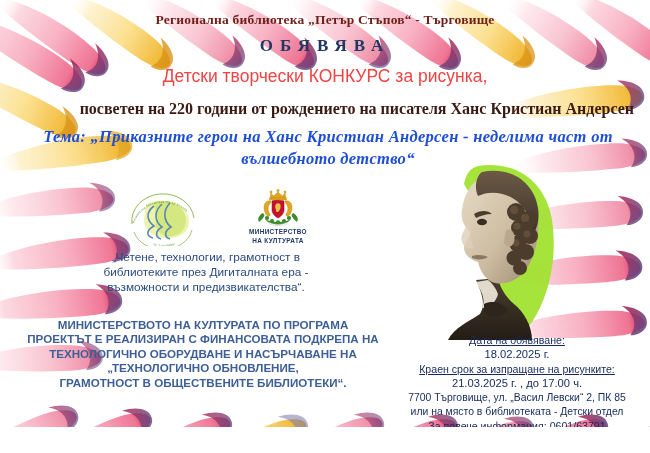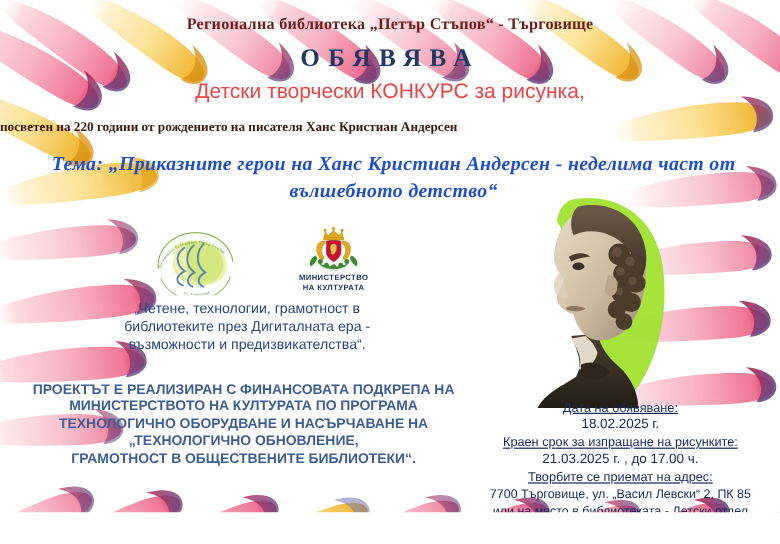--- a/index.html
+++ b/index.html
@@ -41,40 +41,40 @@
     font-size: 13.5px;
     font-weight: 700;
     color: #6d1f1a;
     letter-spacing: .2px;
   }
   .line-announce {
     position: absolute;
     top: 36px; left: 0; right: 0;
     text-align: center;
     font-family: "Liberation Serif", serif;
-    font-size: 21px;
+    font-size: 17px;
     font-weight: 700;
     color: #1f3864;
     letter-spacing: 7px;
   }
   .line-contest {
     position: absolute;
     top: 66px; left: 0; right: 0;
     text-align: center;
     font-family: "Liberation Sans", sans-serif;
     font-size: 17.5px;
     font-weight: 400;
     color: #ef4444;
   }
   .line-dedicated {
     position: absolute;
-    top: 100px; left: 0; right: 4px;
-    text-align: left;
+    top: 100px; left: 0; right: 16px;
+    text-align: right;
     font-family: "Liberation Serif", serif;
-    font-size: 11px;
+    font-size: 16px;
     font-weight: 700;
     color: #3a1a12;
   }
   .theme {
     position: absolute;
     top: 126px; left: 30px; right: 24px;
     text-align: center;
     font-family: "Liberation Serif", serif;
     font-style: italic;
     font-weight: 700;
@@ -479,32 +479,31 @@
       </div>
     </div>
 
     <div class="project-block">
       <div>„Четене, технологии, грамотност в</div>
       <div>библиотеките през Дигиталната ера -</div>
       <div>възможности и предизвикателства“.</div>
     </div>
 
     <div class="funding-block">
+      <div>МИНИСТЕРСТВОТО НА КУЛТУРАТА ПО ПРОГРАМА</div>
       <div>ПРОЕКТЪТ Е РЕАЛИЗИРАН С ФИНАНСОВАТА ПОДКРЕПА НА</div>
-      <div>МИНИСТЕРСТВОТО НА КУЛТУРАТА ПО ПРОГРАМА</div>
       <div>ТЕХНОЛОГИЧНО ОБОРУДВАНЕ И НАСЪРЧАВАНЕ НА</div>
       <div>„ТЕХНОЛОГИЧНО ОБНОВЛЕНИЕ,</div>
       <div>ГРАМОТНОСТ В ОБЩЕСТВЕНИТЕ БИБЛИОТЕКИ“.</div>
     </div>
 
     <div class="info-block">
       <div class="lbl">Дата на обявяване:</div>
       <div class="val">18.02.2025 г.</div>
       <div class="lbl">Краен срок за изпращане на рисунките:</div>
       <div class="val">21.03.2025 г. , до 17.00 ч.</div>
-      <div class="lbl">Творбите се приемат на адрес:</div>
       <div class="addr">7700 Търговище, ул. „Васил Левски“ 2, ПК 85</div>
       <div class="addr">или на място в библиотеката - Детски отдел</div>
       <div class="lbl">За повече информация: 0601/63791</div>
     </div>
 
   </div>
 </div>
 
 </body></html>

